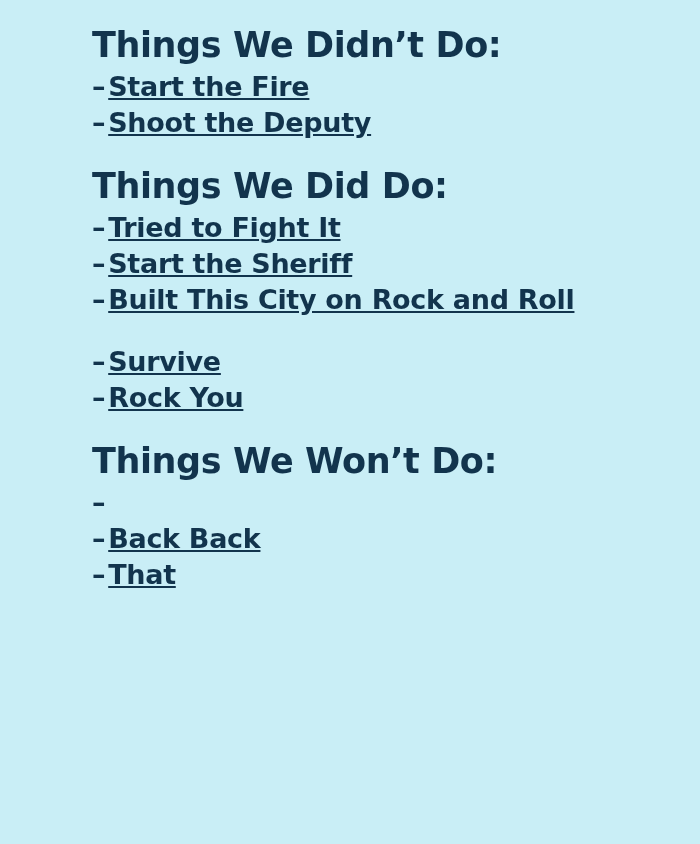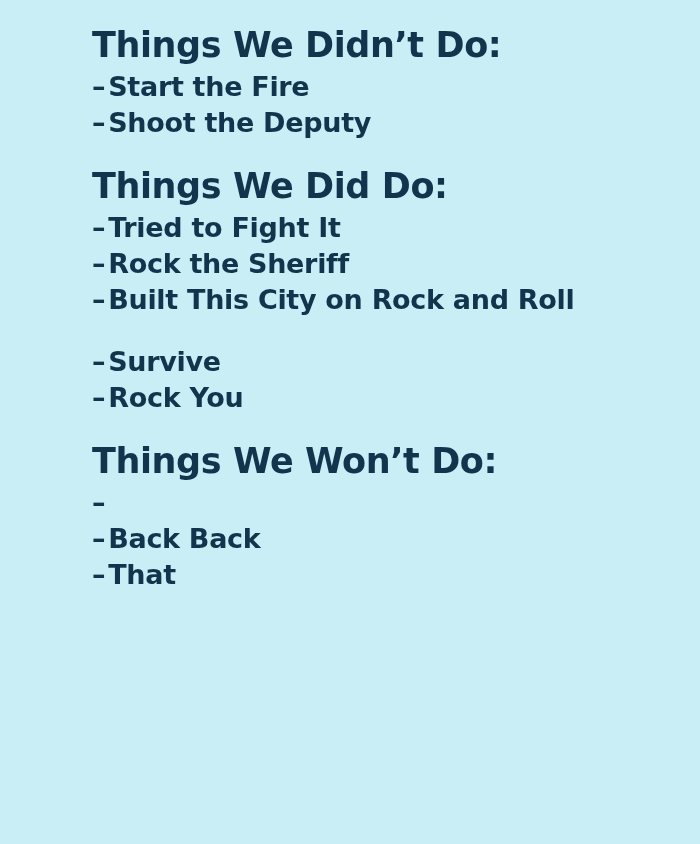--- a/index.html
+++ b/index.html
@@ -49,20 +49,21 @@
     white-space: nowrap;
     display: flex;
     align-items: baseline;
   }
   .dash {
     display: inline-block;
     margin-right: 3px;
   }
   .item-text {
     display: inline-block;
+    text-decoration: underline;
   }
 </style>
 </head>
 <body>
 
 <div class="page">
 
   <div class="section">
     <h2 class="heading">Things We Didn’t Do:</h2>
     <ul class="items">
@@ -79,21 +80,21 @@
 
   <div class="section">
     <h2 class="heading">Things We Did Do:</h2>
     <ul class="items">
       <li class="item">
         <span class="dash">–</span>
         <span class="item-text">Tried to Fight It</span>
       </li>
       <li class="item">
         <span class="dash">–</span>
-        <span class="item-text">Rock the Sheriff</span>
+        <span class="item-text">Start the Sheriff</span>
       </li>
       <li class="item">
         <span class="dash">–</span>
         <span class="item-text">Built This City on Rock and Roll</span>
       </li>
     </ul>
   </div>
 
   <div class="section">
     <ul class="items">

